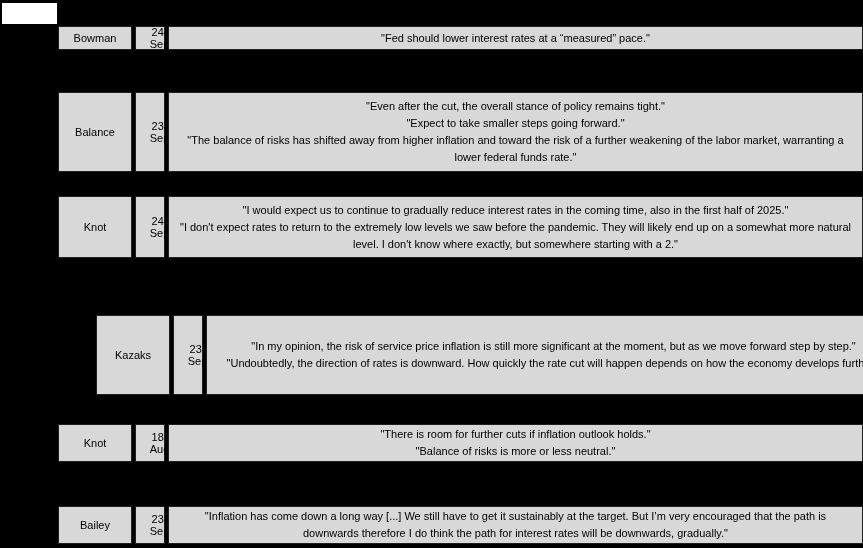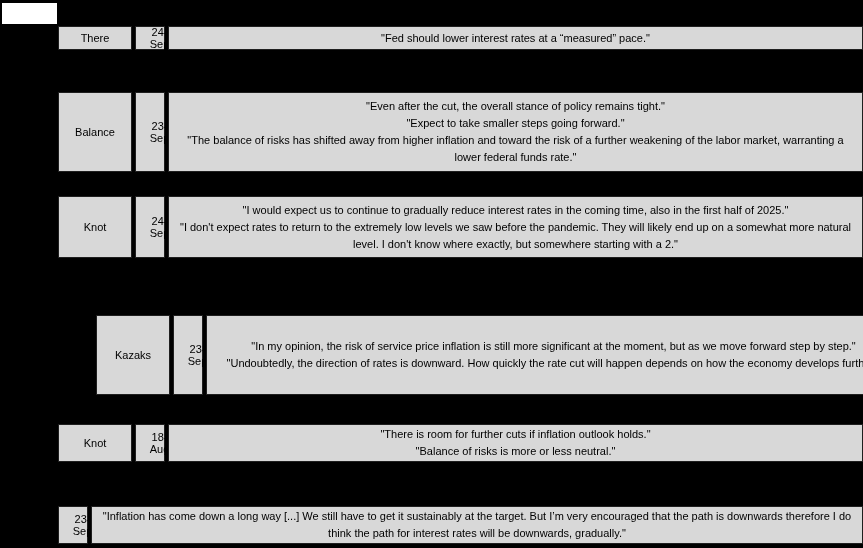--- a/index.html
+++ b/index.html
@@ -59,21 +59,21 @@
   .r6 { top: 506px; height: 38px; }
 </style>
 </head>
 <body>
 
 <div class="canvas">
 
   <div class="legend-box"></div>
 
   <div class="row r1">
-    <div class="cell name">There</div>
+    <div class="cell name">Bowman</div>
     <div class="cell date">24-Sep</div>
     <div class="cell quote">"Fed should lower interest rates at a “measured” pace."</div>
   </div>
 
   <div class="row r2">
     <div class="cell name">Balance</div>
     <div class="cell date">23-Sep</div>
     <div class="cell quote">"Even after the cut, the overall stance of policy remains tight."
 "Expect to take smaller steps going forward."
 "The balance of risks has shifted away from higher inflation and toward the risk of a further weakening of the labor market, warranting a lower federal funds rate."</div>
@@ -94,17 +94,18 @@
   </div>
 
   <div class="row r5">
     <div class="cell name">Knot</div>
     <div class="cell date">18-Aug</div>
     <div class="cell quote">"There is room for further cuts if inflation outlook holds."
 "Balance of risks is more or less neutral."</div>
   </div>
 
   <div class="row r6">
+    <div class="cell name">Bailey</div>
     <div class="cell date">23-Sep</div>
     <div class="cell quote">"Inflation has come down a long way [...] We still have to get it sustainably at the target. But I’m very encouraged that the path is downwards therefore I do think the path for interest rates will be downwards, gradually."</div>
   </div>
 
 </div>
 
 </body></html>

